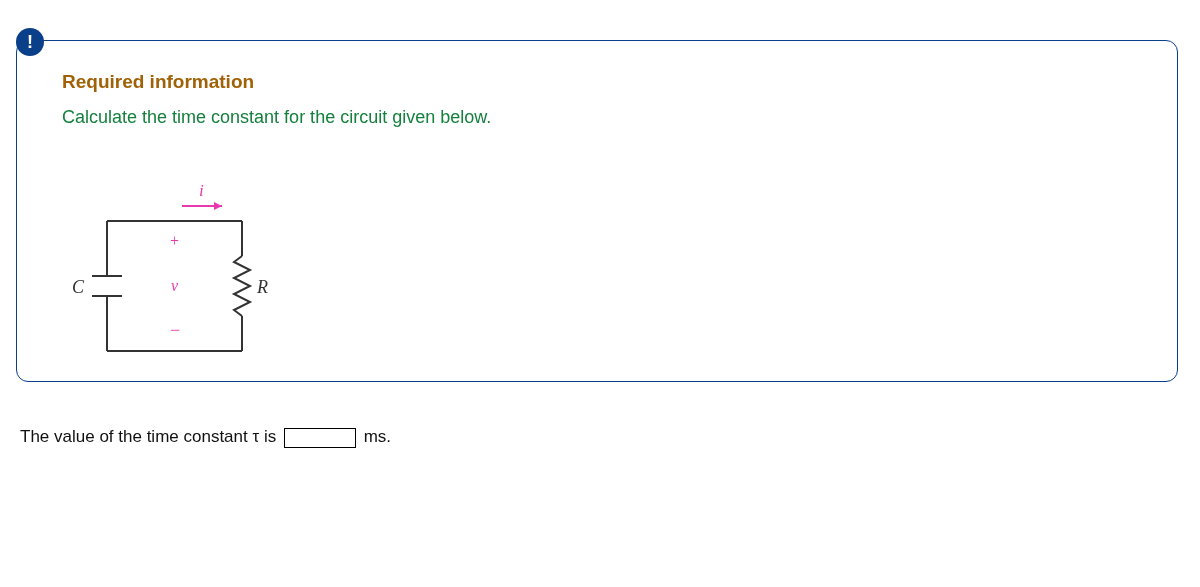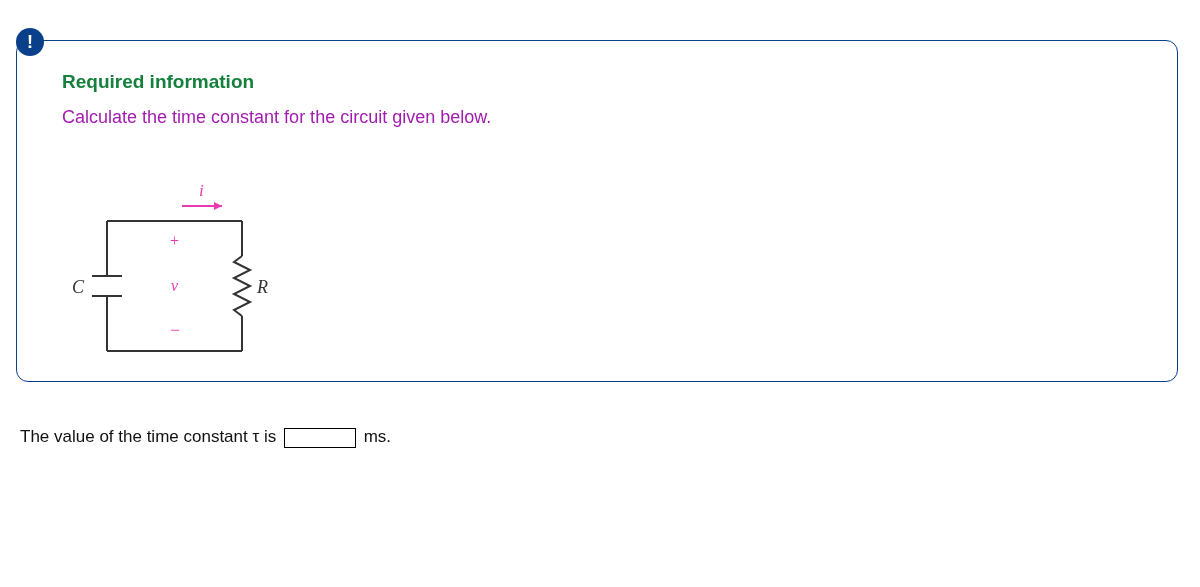--- a/index.html
+++ b/index.html
@@ -30,29 +30,29 @@
     border-radius: 50%;
     color: #fff;
     font-weight: bold;
     font-size: 18px;
     display: flex;
     align-items: center;
     justify-content: center;
     z-index: 2;
   }
   .req-title {
-    color: #15803d;
+    color: #a16207;
     font-weight: bold;
     font-size: 19px;
     position: absolute;
     top: 30px;
     left: 45px;
   }
   .req-body {
-    color: #a21caf;
+    color: #15803d;
     font-size: 18px;
     position: absolute;
     top: 66px;
     left: 45px;
   }
   .circuit-holder {
     position: absolute;
     top: 120px;
     left: 45px;
     width: 230px;

